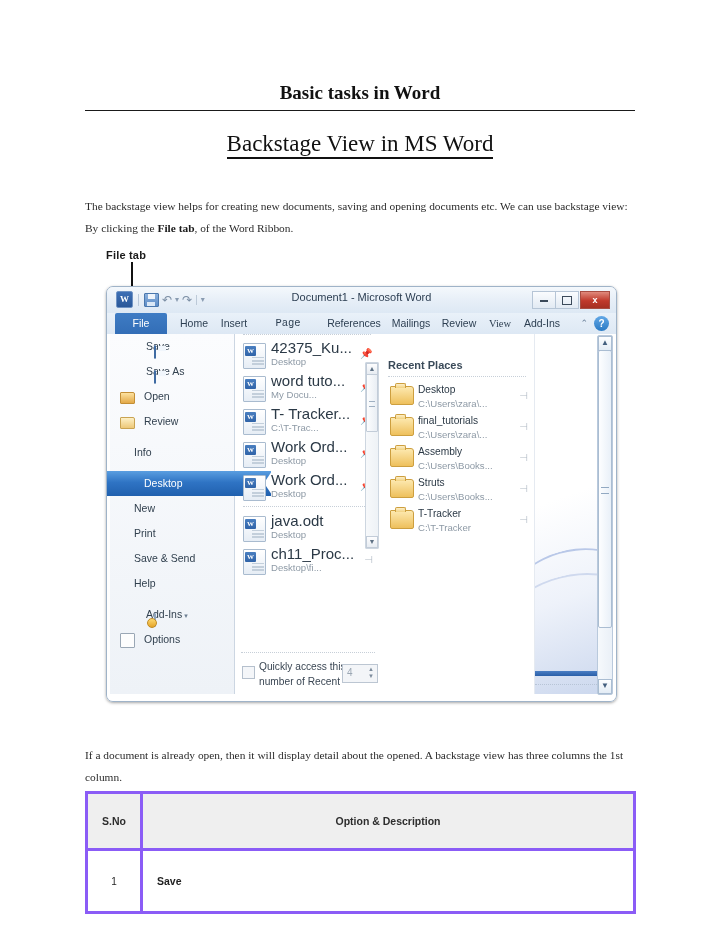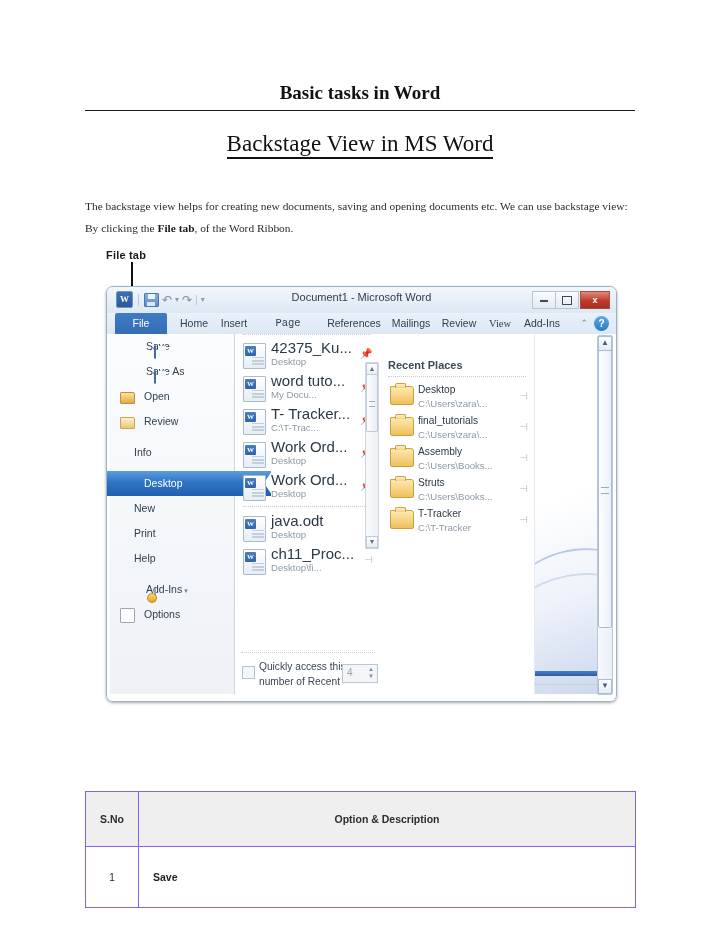--- a/index.html
+++ b/index.html
@@ -297,21 +297,21 @@
     border:1px solid #aabdd2;border-radius:2px;
   }
   .ws-grip{position:absolute;left:2px;top:50%;width:8px;height:5px;
     border-top:1px solid #92a9c2;border-bottom:1px solid #92a9c2;margin-top:-2px;}
 
   
   .tbl{
     position:absolute;left:85px;top:791px;width:551px;
     border-collapse:collapse;font-size:10.5px;
   }
-  .tbl th,.tbl td{border:1px solid #8b5cf6;}
+  .tbl th,.tbl td{border:3px solid #8b5cf6;}
   .tbl thead th{
     background:#efefef;color:#2d2d2d;font-weight:bold;
     height:52px;vertical-align:middle;font-size:10.5px;
   }
   .tbl tbody td{height:58px;vertical-align:middle;color:#1f1f1f;}
   .tbl .c-sno{width:50px;text-align:center;}
   .tbl .c-opt{text-align:center;}
   .tbl tbody .c-sno{font-weight:normal;vertical-align:middle;font-size:10px;}
   .tbl tbody .c-opt{text-align:left;padding-left:14px;font-weight:bold;vertical-align:middle;}
 </style>
@@ -380,20 +380,21 @@
             <div class="bs-item pad"><span class="mini-ic ic-disk"></span><span>Save</span></div>
             <div class="bs-item pad"><span class="mini-ic ic-disk"></span><span>Save As</span></div>
             <div class="bs-item pad"><span class="mini-ic ic-folder-o"></span><span>Open</span></div>
             <div class="bs-item pad"><span class="mini-ic ic-folder-c"></span><span>Review</span></div>
             <div class="bs-sep"></div>
             <div class="bs-item"><span>Info</span></div>
             <div class="bs-sep"></div>
             <div class="bs-item sel"><span>Desktop</span><span class="chev"></span></div>
             <div class="bs-item"><span>New</span></div>
             <div class="bs-item"><span>Print</span></div>
+            <div class="bs-item"><span>Save &amp; Send</span></div>
             <div class="bs-item"><span>Help</span></div>
             <div class="bs-sep"></div>
             <div class="bs-item pad"><span class="mini-ic ic-addins"></span><span>Add-Ins</span><span class="dd-caret">▾</span></div>
             <div class="bs-item pad"><span class="mini-ic ic-options"></span><span>Options</span></div>
           </div>
 
         <div class="bs-mid">
           <div class="dot-rule"></div>
           <div id="doc-list">
               <div class="doc-row">
@@ -512,20 +513,21 @@
         <div class="ws-btn" style="top:0;">▲</div>
         <div class="ws-thumb">
             <span class="ws-grip"></span>
           </div>
         <div class="ws-btn" style="bottom:0;">▼</div>
       </div>
 
     </div>
   </div>
 
+  <div class="para" id="after-para">If a document is already open, then it will display detail about the opened. A backstage view has three columns the 1st column.</div>
 
   <table class="tbl">
     <thead>
       <tr>
         <th class="c-sno">S.No</th>
         <th class="c-opt">Option &amp; Description</th>
       </tr>
     </thead>
     <tbody id="tbl-body">
         <tr>

